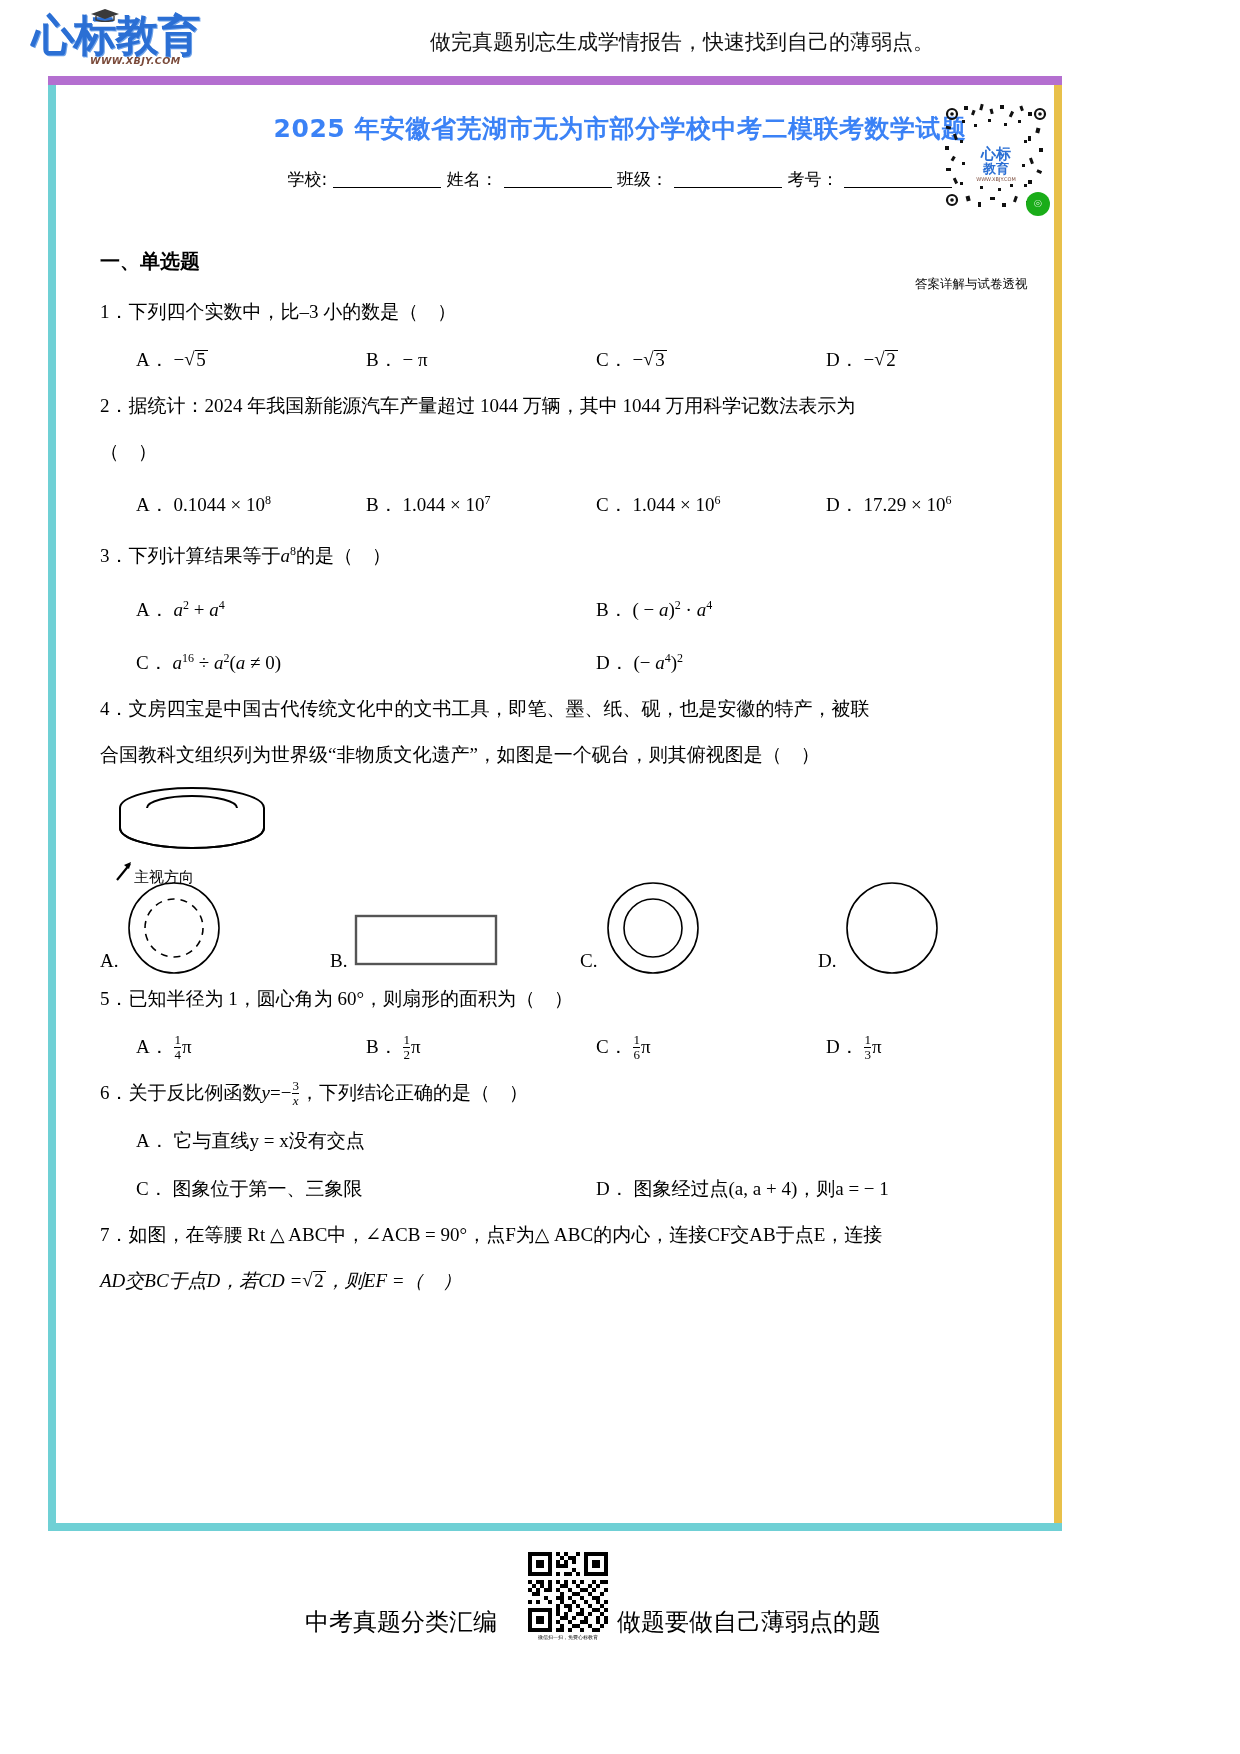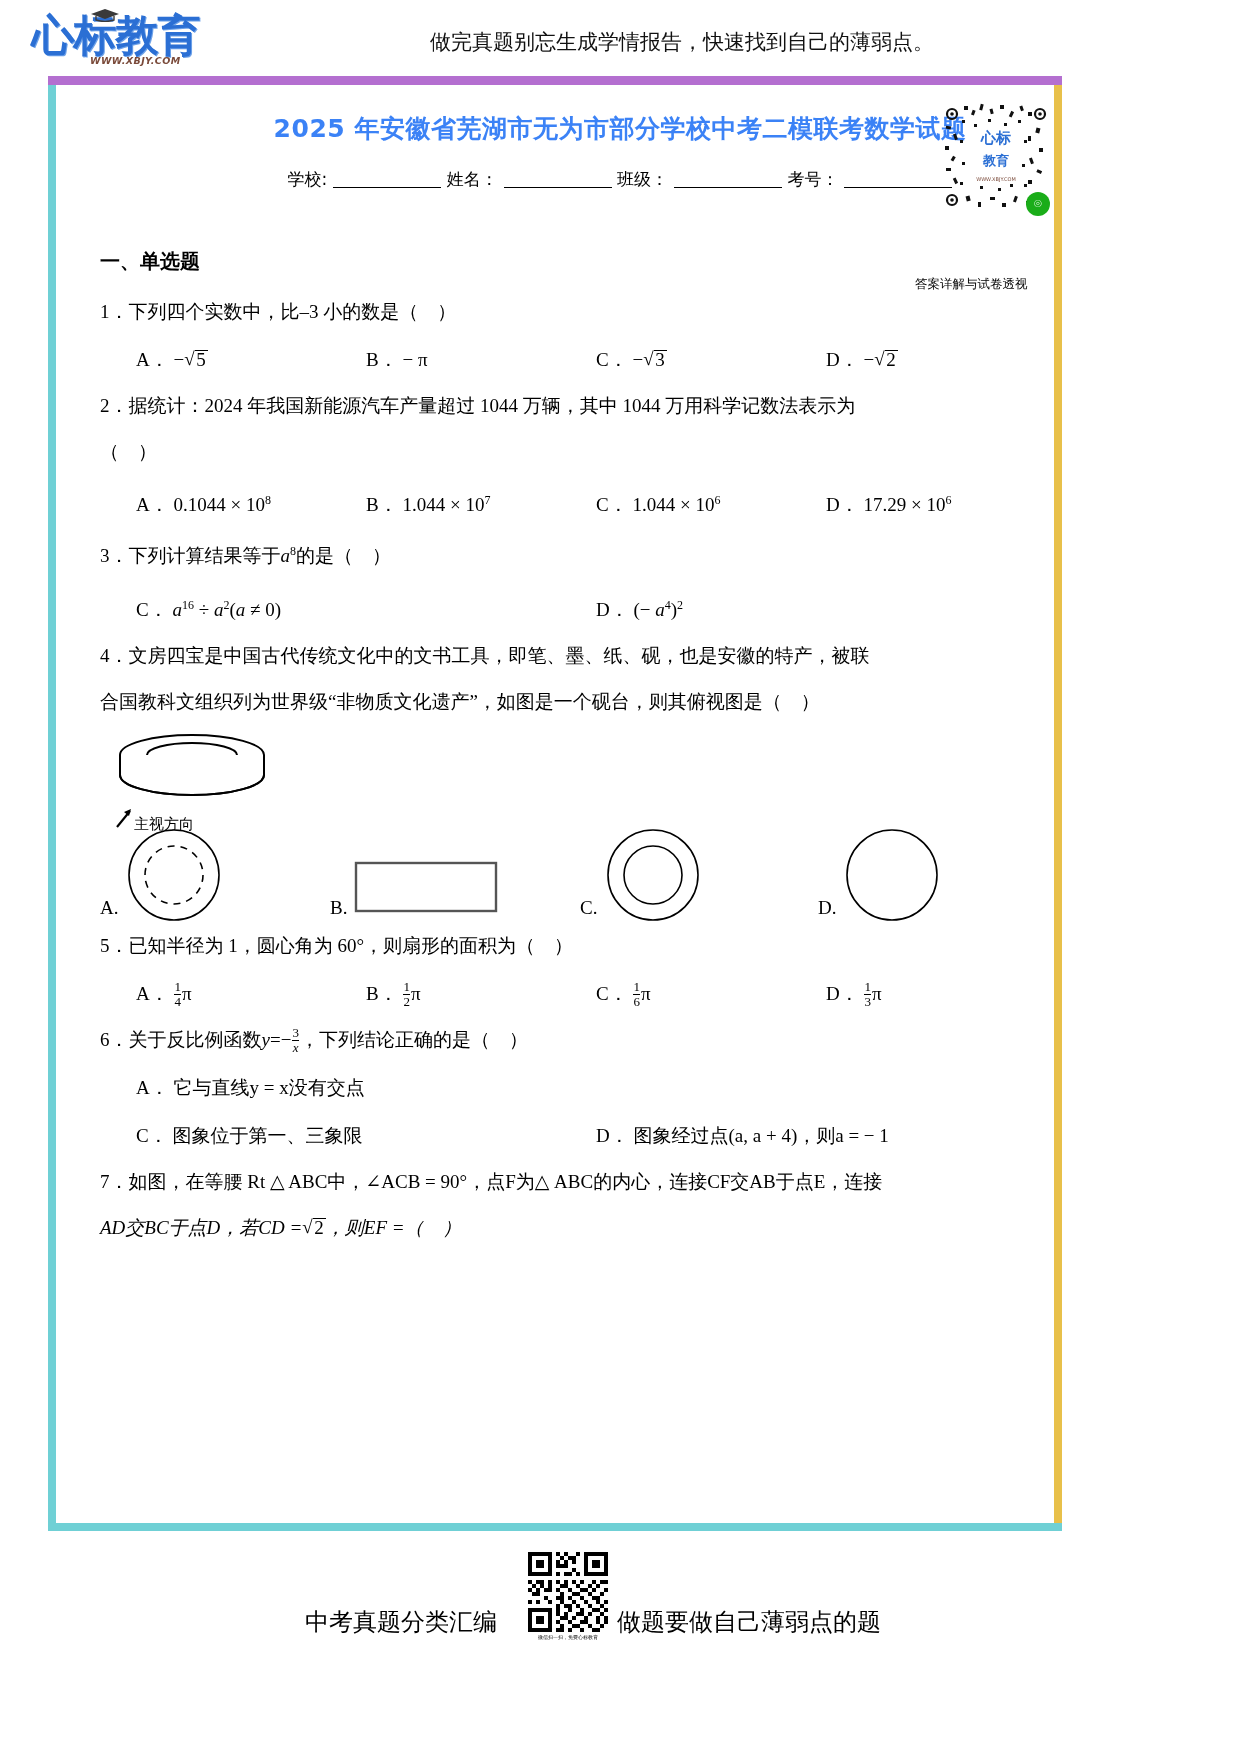--- a/index.html
+++ b/index.html
@@ -62,21 +62,21 @@
     display:inline-block; border-bottom:1.4px solid #000;
     width:108px; height:19px; vertical-align:-3px;
   }
   .info-line .seg { margin-right:6px; }
 
   
   .qr-head { position:absolute; left:940px; top:100px; width:112px; height:118px; }
   .qr-head canvas, .qr-head svg { display:block; }
   .qr-center {
     position:absolute; left:30px; top:30px; width:52px; height:52px;
-    display:flex; flex-direction:column; align-items:center; justify-content:space-between;
+    display:flex; flex-direction:column; align-items:center; justify-content:flex-end;
     background:#fff;
   }
   .qr-center .l1 {
     font-family:"DejaVu Sans", sans-serif; font-weight:bold;
     font-size:15px; color:#2b6fd4; line-height:16px;
   }
   .qr-center .l2 {
     font-family:Liberation Sans, sans-serif; font-weight:bold;
     font-size:13px; color:#2b6fd4; line-height:14px;
   }
@@ -326,20 +326,30 @@
         <span>×</span>
         <span>10</span><sup class="n">6</sup>
       </div>
     </div>
   </div>
 
   <div>
     <p class="q q-stem">
       <span>3．</span><span>下列计算结果等于</span><em class="v">a</em><sup class="n">8</sup><span>的是（　）</span>
     </p>
+    <div class="opts opts-2">
+      <div class="opt">
+        <span>A．</span>
+        <em class="v">a</em><sup class="n">2</sup> + <em class="v">a</em><sup class="n">4</sup>
+      </div>
+      <div class="opt">
+        <span>B．</span>
+        ( − <em class="v">a</em>)<sup class="n">2</sup> · <em class="v">a</em><sup class="n">4</sup>
+      </div>
+    </div>
     <div class="opts opts-2">
       <div class="opt">
         <span>C．</span>
         <em class="v">a</em><sup class="n">16</sup> ÷ <em class="v">a</em><sup class="n">2</sup>(<em class="v">a</em> ≠ 0)
       </div>
       <div class="opt">
         <span>D．</span>
         (− <em class="v">a</em><sup class="n">4</sup>)<sup class="n">2</sup>
       </div>
     </div>

